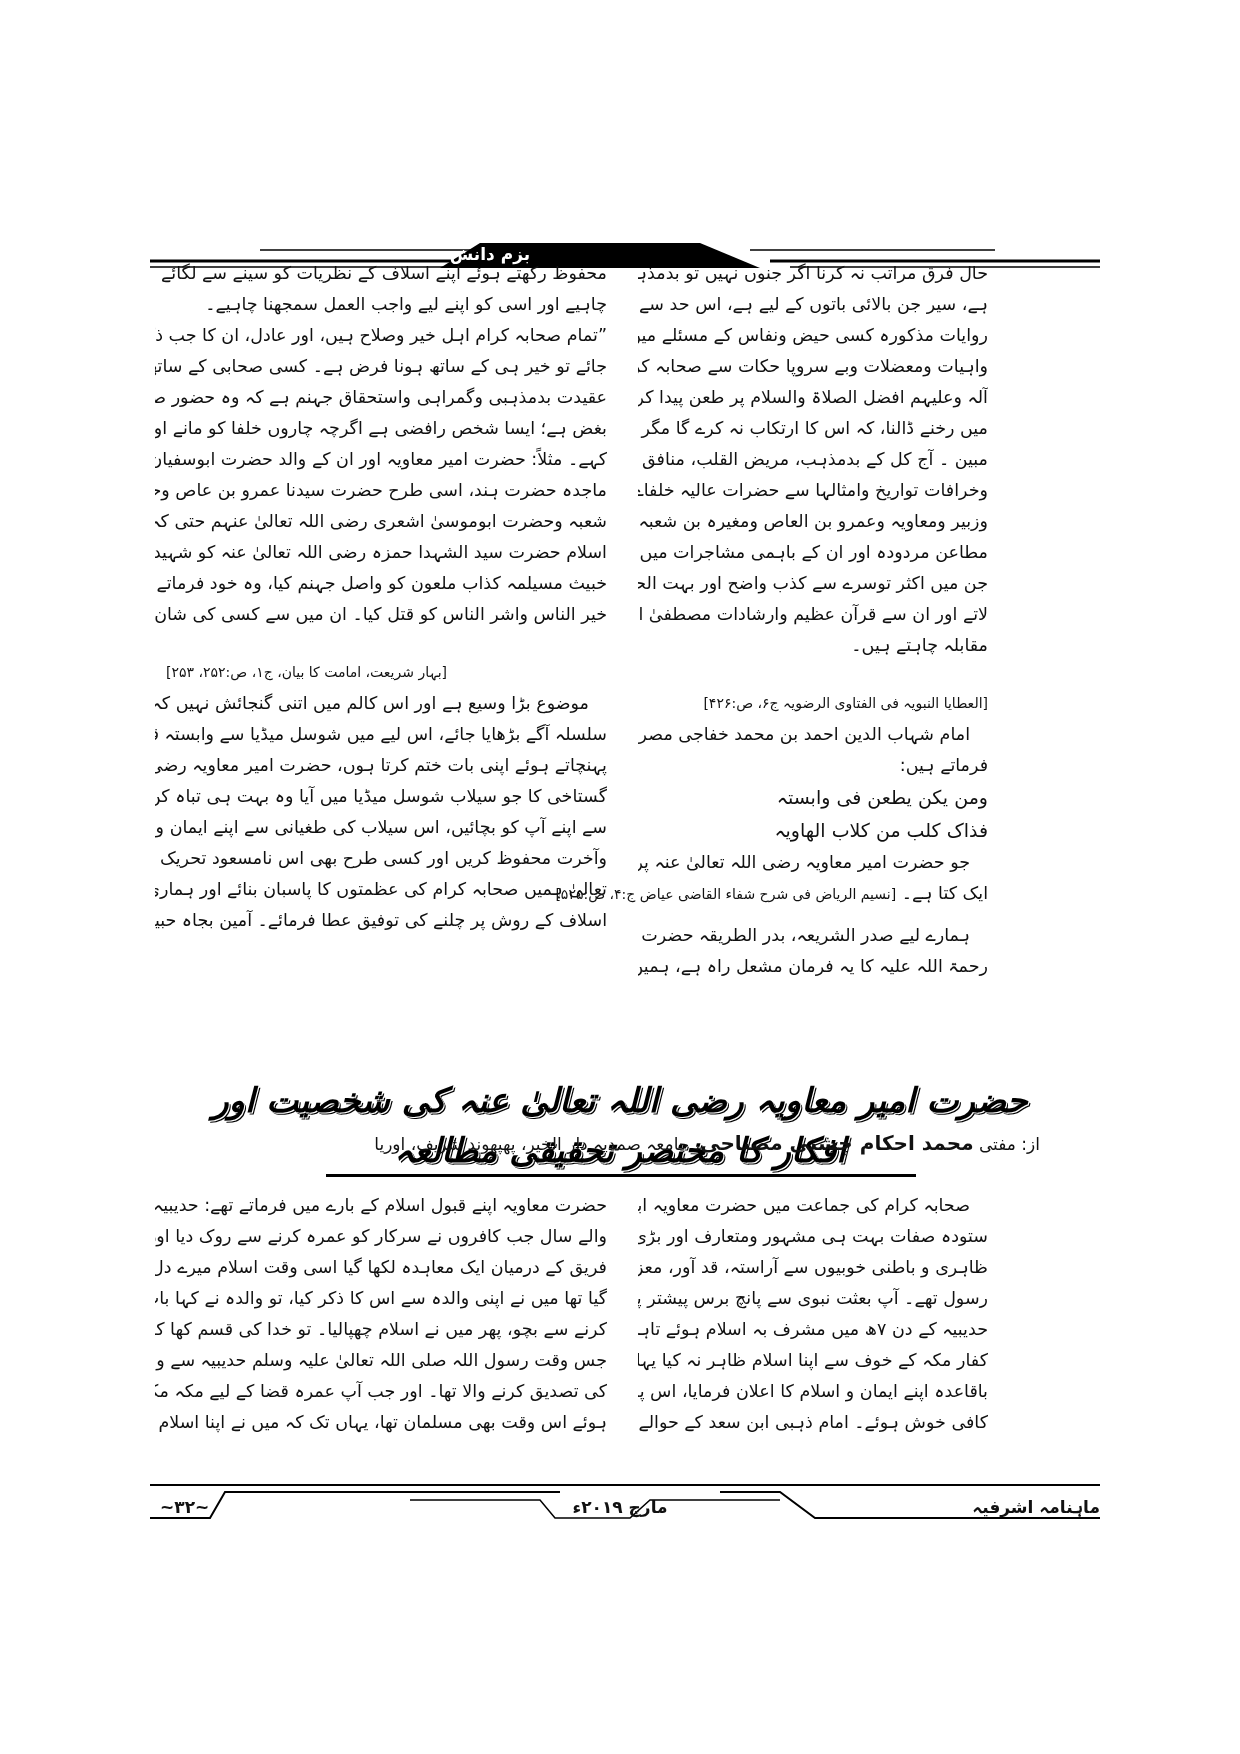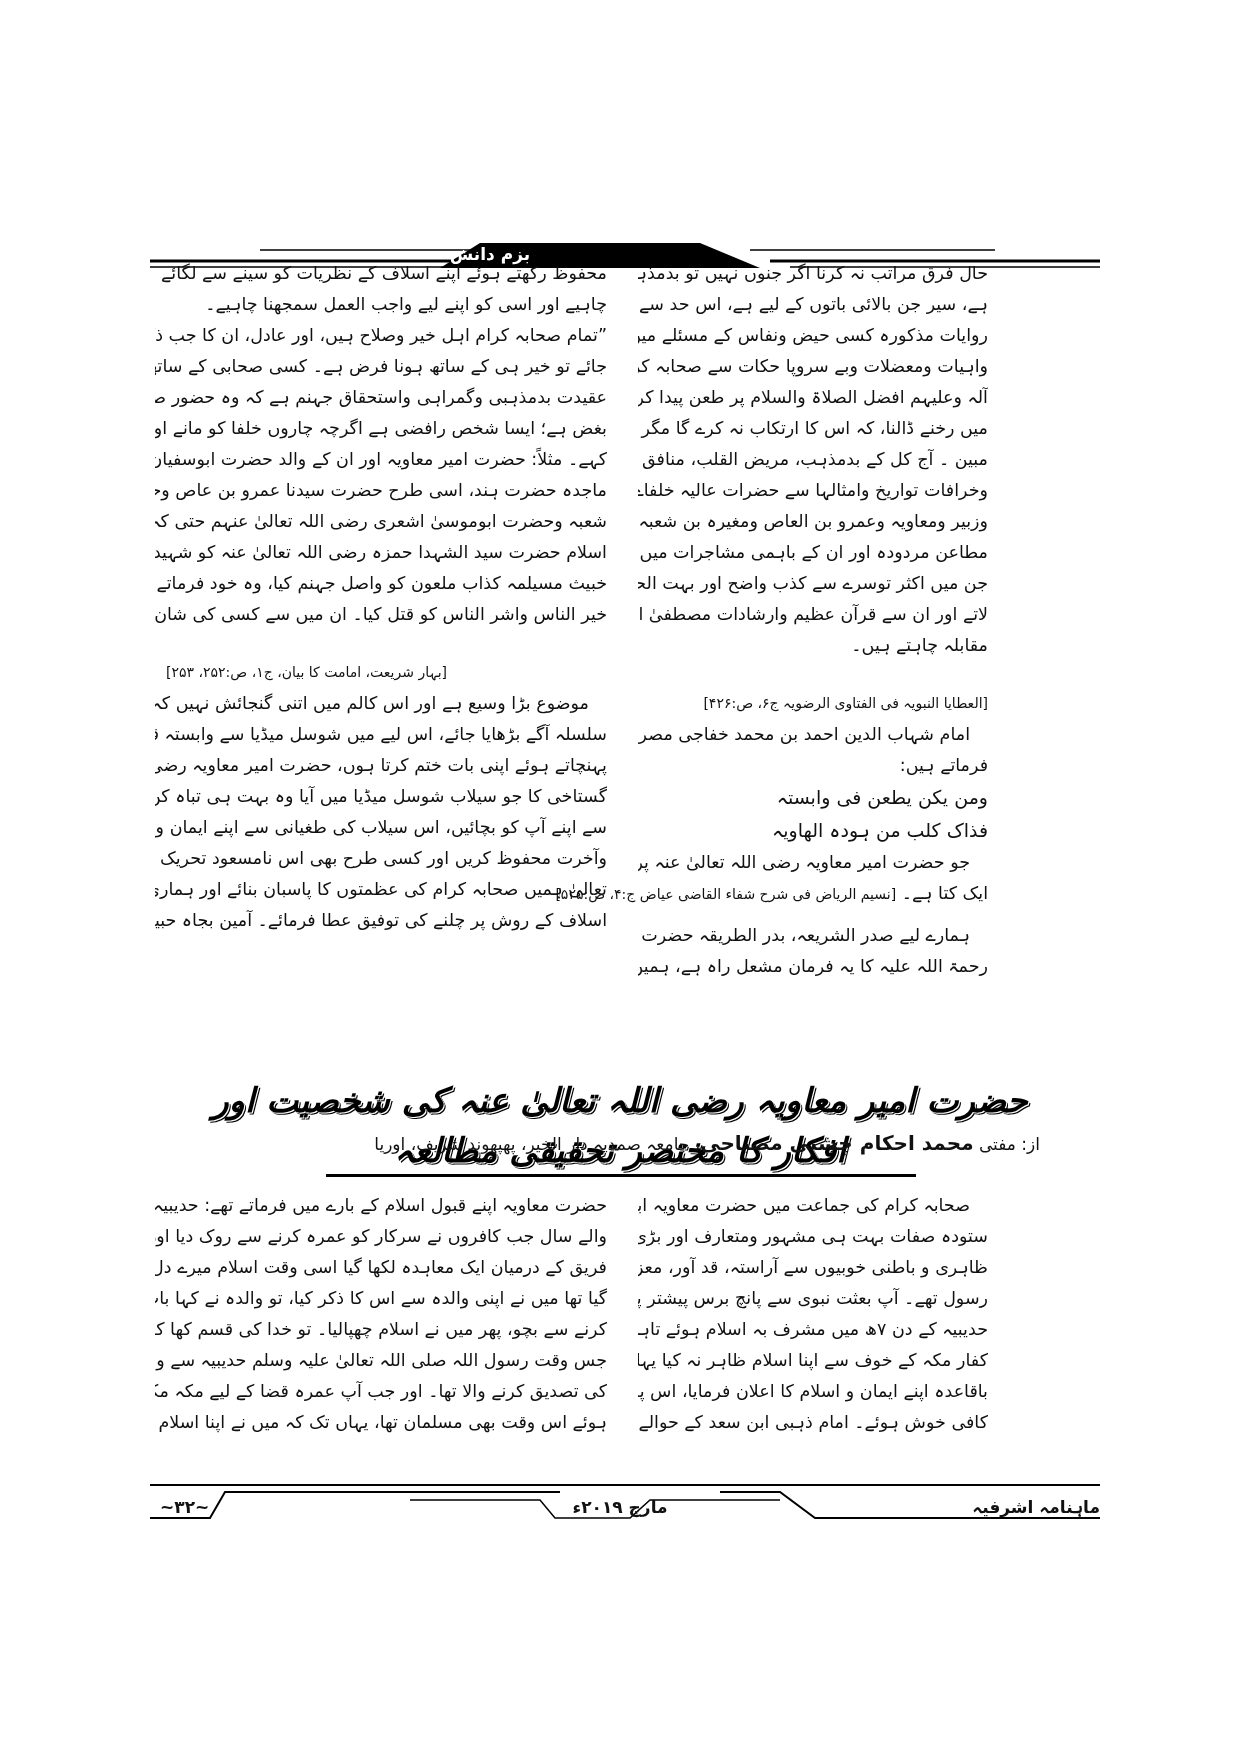--- a/index.html
+++ b/index.html
@@ -74,21 +74,21 @@
         <span class="line">وزبیر ومعاویہ وعمرو بن العاص ومغیرہ بن شعبہ وغیرہم اہل بیت وصحابہ رضی اللہ تعالیٰ عنہم کے</span>
         <span class="line">مطاعن مردودہ اور ان کے باہمی مشاجرات میں موحش ومہمل حکایات بے ہودہ</span>
         <span class="line">جن میں اکثر توسرے سے کذب واضح اور بہت الحاقات ملعون روافض چھانٹ</span>
         <span class="line">لاتے اور ان سے قرآن عظیم وارشادات مصطفیٰ اجماع امت واساطین ملت کا</span>
         <span class="line">مقابلہ چاہتے ہیں۔</span>
       </div>
     <span class="line ref">[العطایا النبویہ فی الفتاوی الرضویہ ج۶، ص:۴۲۶]</span>
     <span class="line indent">امام شہاب الدین احمد بن محمد خفاجی مصری حنفی [متوفی ۱۰۶۹ھ]</span>
     <span class="line">فرماتے ہیں:</span>
     <span class="line verse">ومن یکن یطعن فی وابستہ</span>
-    <span class="line verse">فذاک کلب من ہودہ الھاویہ</span>
+    <span class="line verse">فذاک کلب من کلاب الھاویہ</span>
     <span class="line indent">جو حضرت امیر معاویہ رضی اللہ تعالیٰ عنہ پر طعن کرتا ہے وہ جہنم کے کتوں میں سے</span>
     <span class="line" style="display:inline-block;white-space:nowrap;">
       <span>ایک کتا ہے۔</span>
       <span class="ref">[نسیم الریاض فی شرح شفاء القاضی عیاض ج:۴، ص:۵۲۵]</span>
     </span>
     <span class="line indent">ہمارے لیے صدر الشریعہ، بدر الطریقہ حضرت علامہ امجد علی اعظمی</span>
     <span class="line">رحمۃ اللہ علیہ کا یہ فرمان مشعل راہ ہے، ہمیں اپنے آپ کو اس طوفان بدتمیزی کے</span>
   </div>
 
   <div class="col col-left-top">

